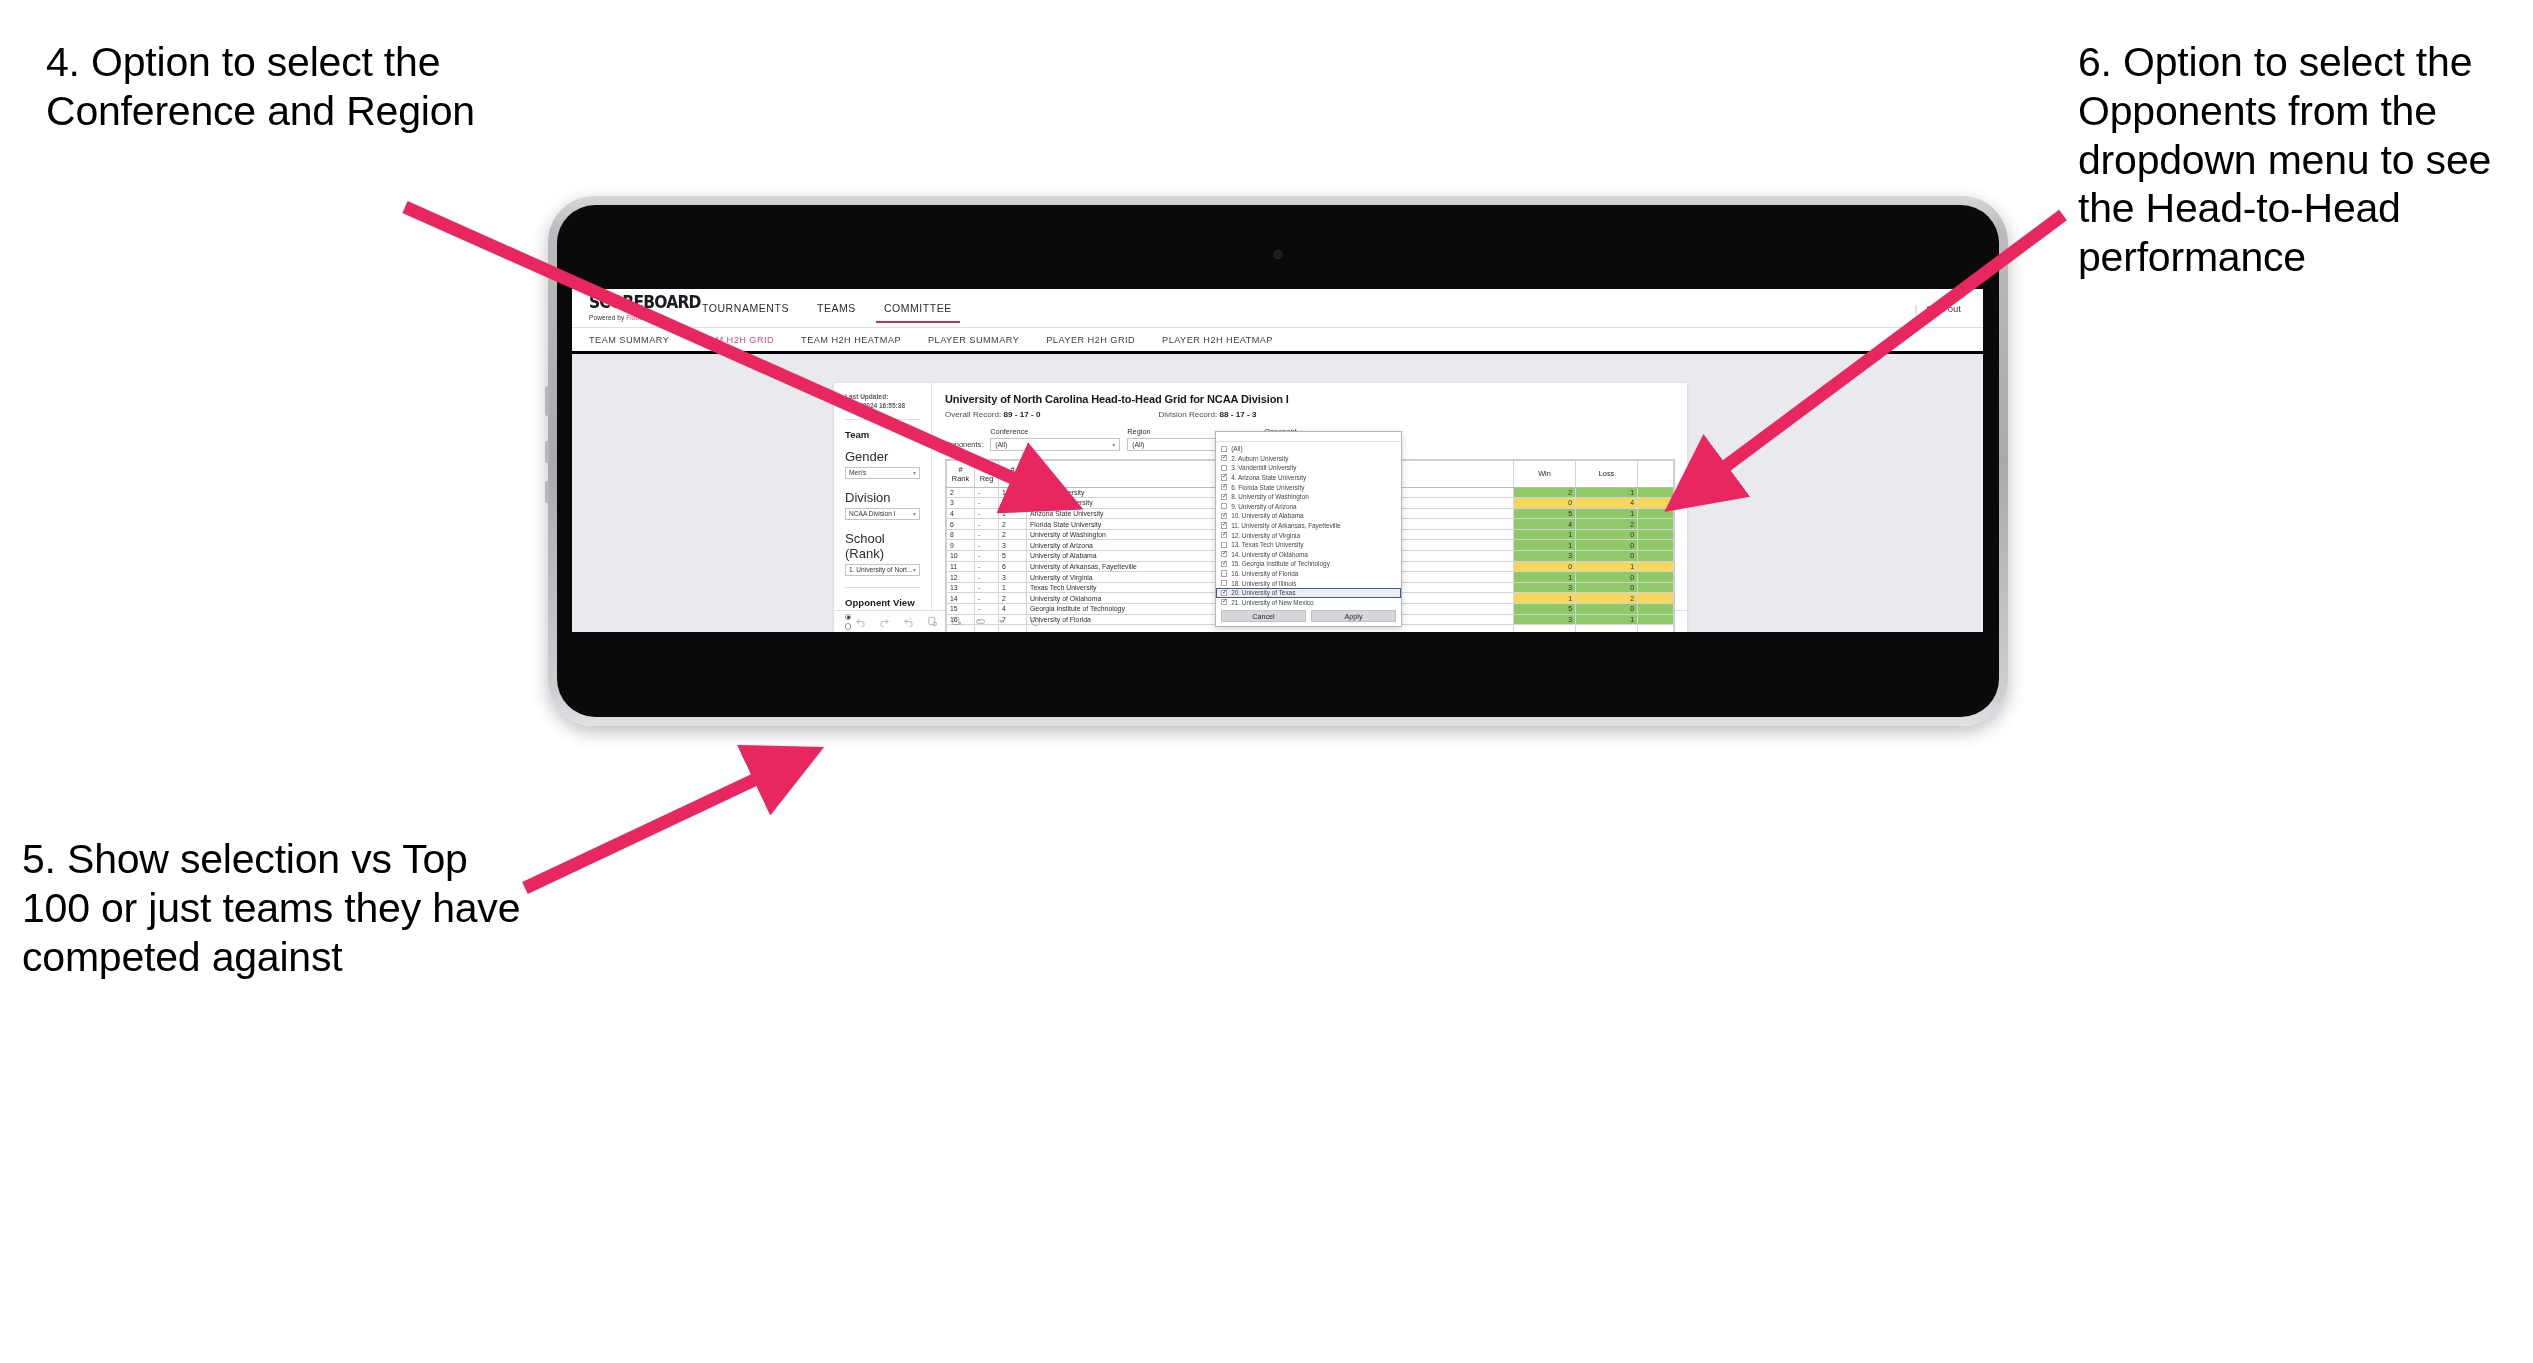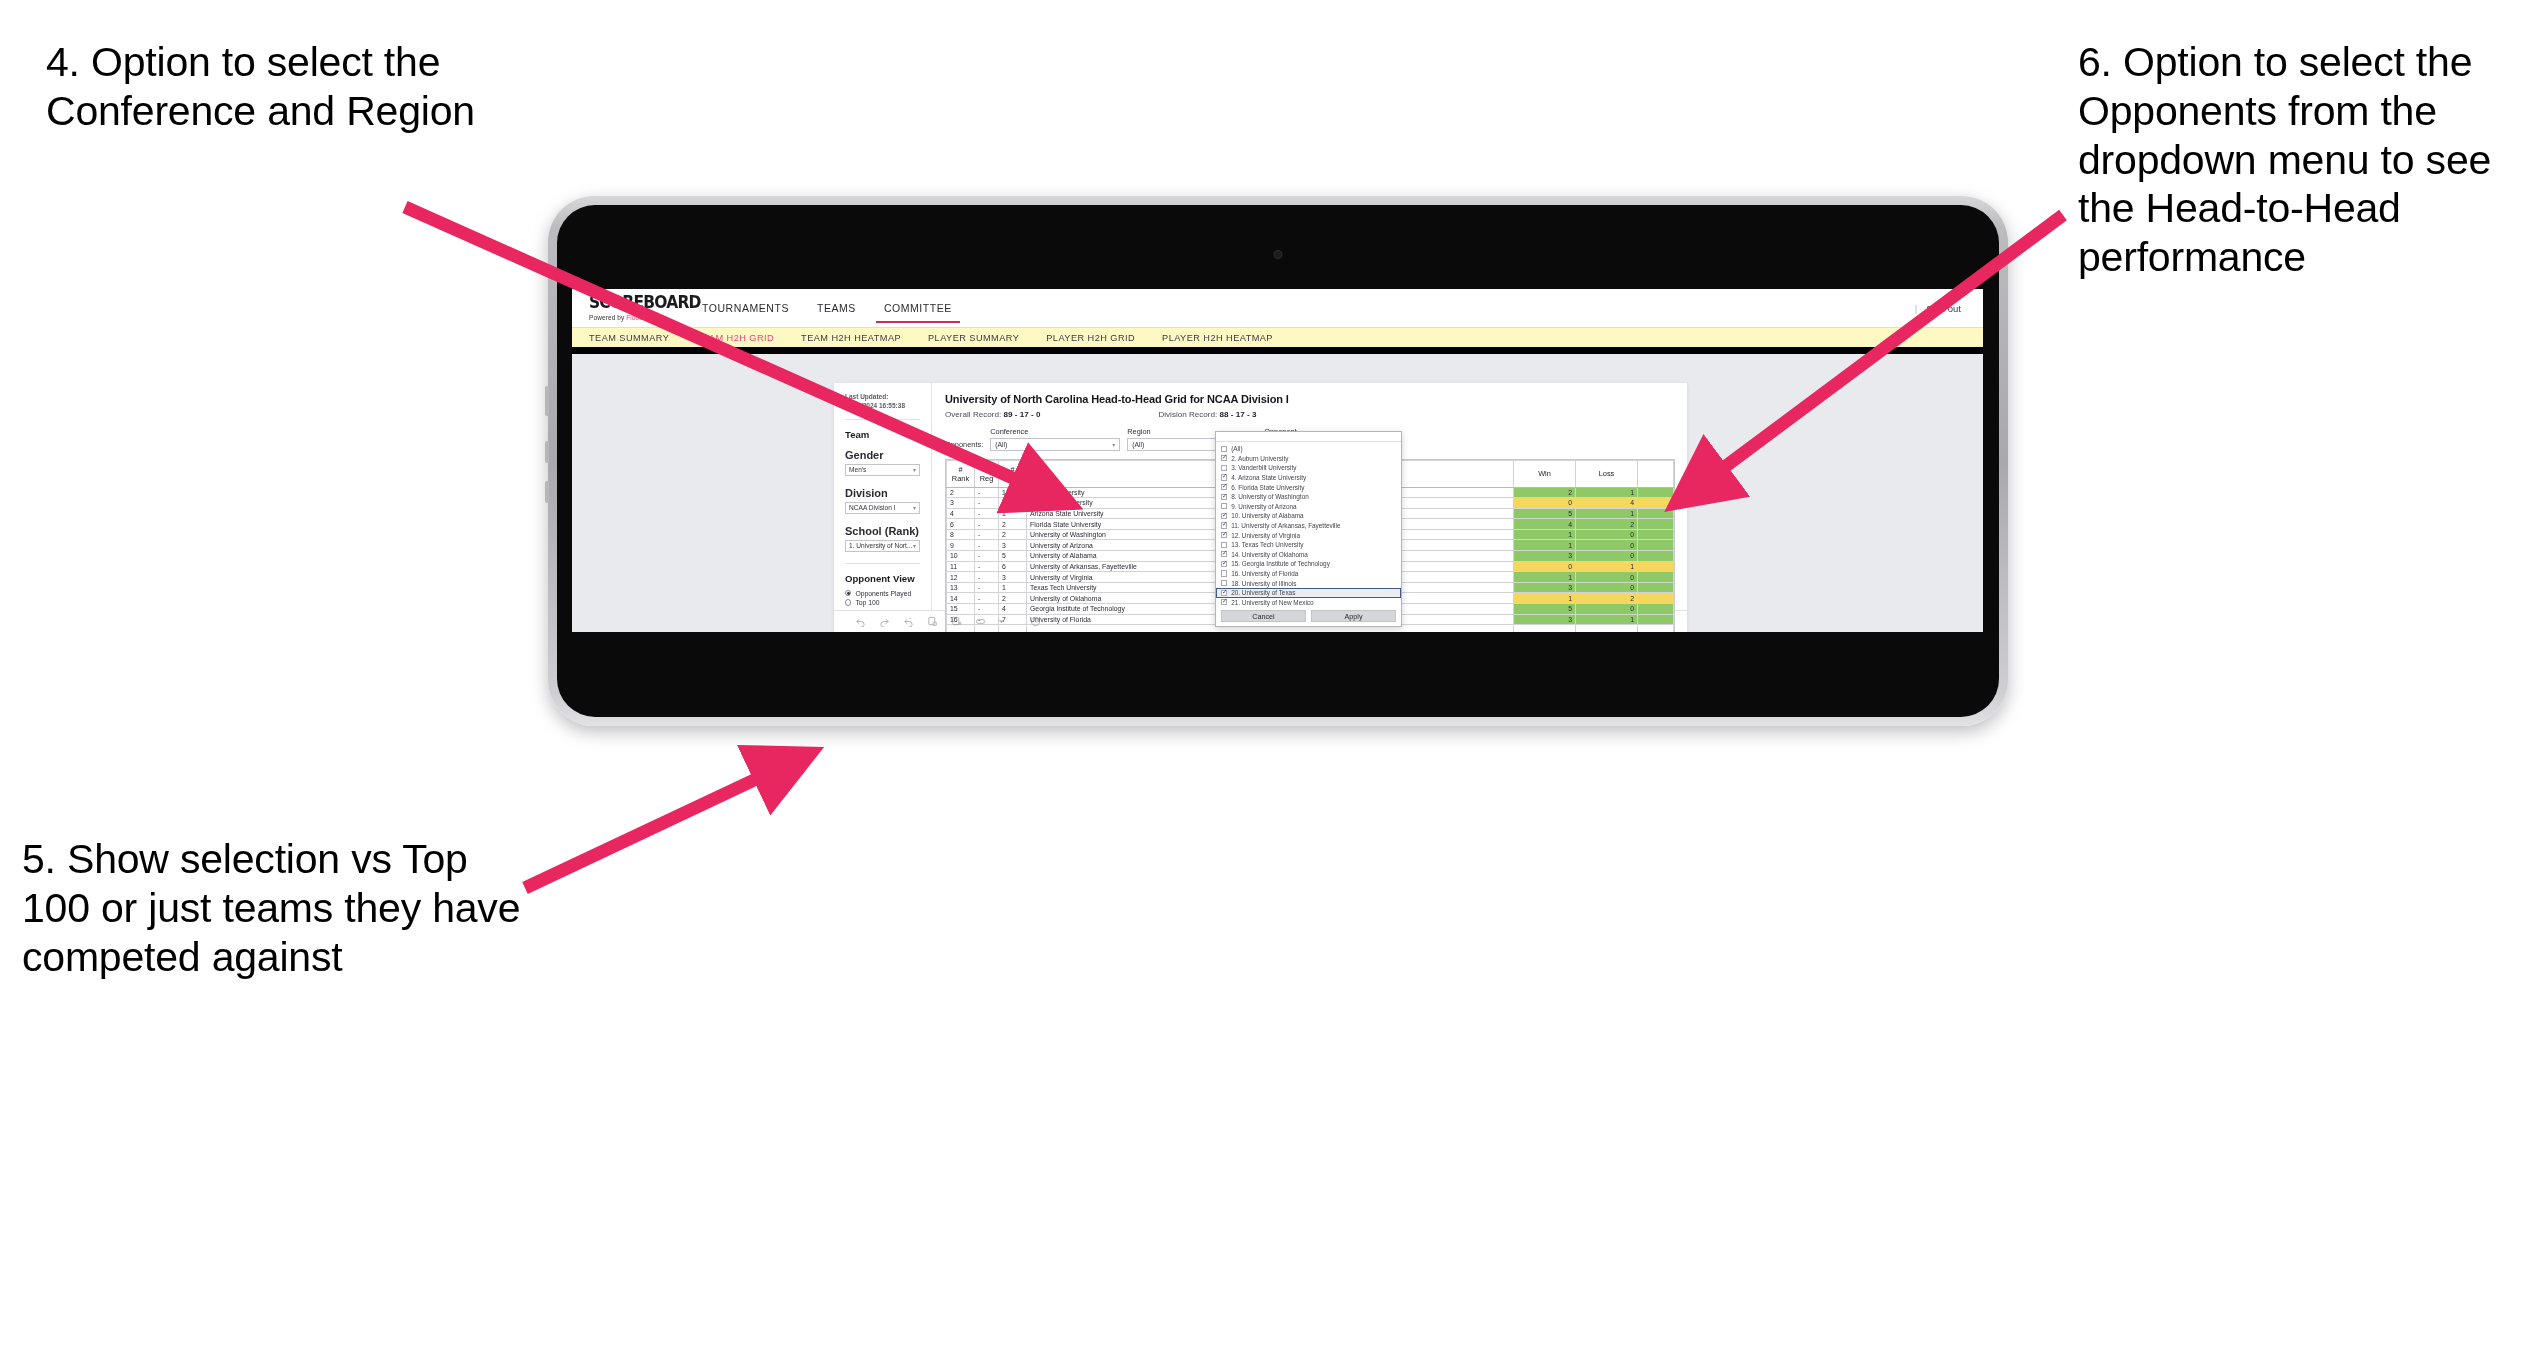--- a/index.html
+++ b/index.html
@@ -89,42 +89,42 @@
     height: 2.2px; background: #c2334d;
   }
   .topbar-right {
     margin-left: auto; display: flex; align-items: center; gap: 9px;
     padding-right: 22px; font-size: 9.5px; color: #3b3b44;
   }
   .topbar-sep { color: #b9b9c0; }
 
   .subnav {
     position: absolute; left: 0; top: 38px; right: 0; height: 27px;
-    background: #fef9c3; border-top: 1px solid #dcdde1; border-bottom: 7px solid #000000;
+    background: #ffffff; border-top: 1px solid #dcdde1; border-bottom: 3px solid #000000;
     display: flex; align-items: center; padding-left: 17px; gap: 27px;
   }
   .subnav-item { font-size: 9.2px; letter-spacing: 0.45px; color: #3a3a44; cursor: pointer; }
   .subnav-item.active { color: #e8447a; }
 
   
   .sheet {
     position: absolute; left: 262px; top: 94px;
     width: 853px; height: 249px;
     background: #ffffff;
     box-shadow: 0 1px 4px rgba(0,0,0,0.10);
     display: flex; flex-direction: column;
   }
   .sheet-body { flex: 1; display: flex; min-height: 0; }
 
   
   .rail { width: 98px; padding: 10px 11px 0 11px; border-right: 1px solid #e3e4e8; }
   .updated { font-size: 6.5px; color: #5d5d66; line-height: 1.35; font-weight: 600; }
   .rail-hr { height: 1px; background: #e0e1e5; margin: 8px 0 9px 0; }
   .rail-h { font-size: 9.6px; color: #1c1c24; font-weight: 600; margin-bottom: 9px; }
-  .field-label { font-size: 11px; color: #2b2b33; font-weight: 700; margin-bottom: 3px; }
+  .field-label { font-size: 13px; color: #2b2b33; font-weight: 400; margin-bottom: 3px; }
   .select {
     height: 12px; border: 1px solid #c3c4c9; background: #fff;
     display: flex; align-items: center; padding: 0 3px;
     font-size: 6.6px; color: #33333c; position: relative; cursor: pointer;
     margin-bottom: 11px;
   }
   .select .caret { margin-left: auto; font-size: 6px; color: #8c8d94; }
   .radio-row { display: flex; align-items: center; gap: 4px; margin-bottom: 2.5px; cursor: pointer; }
   .radio {
     width: 6.4px; height: 6.4px; border-radius: 50%;

